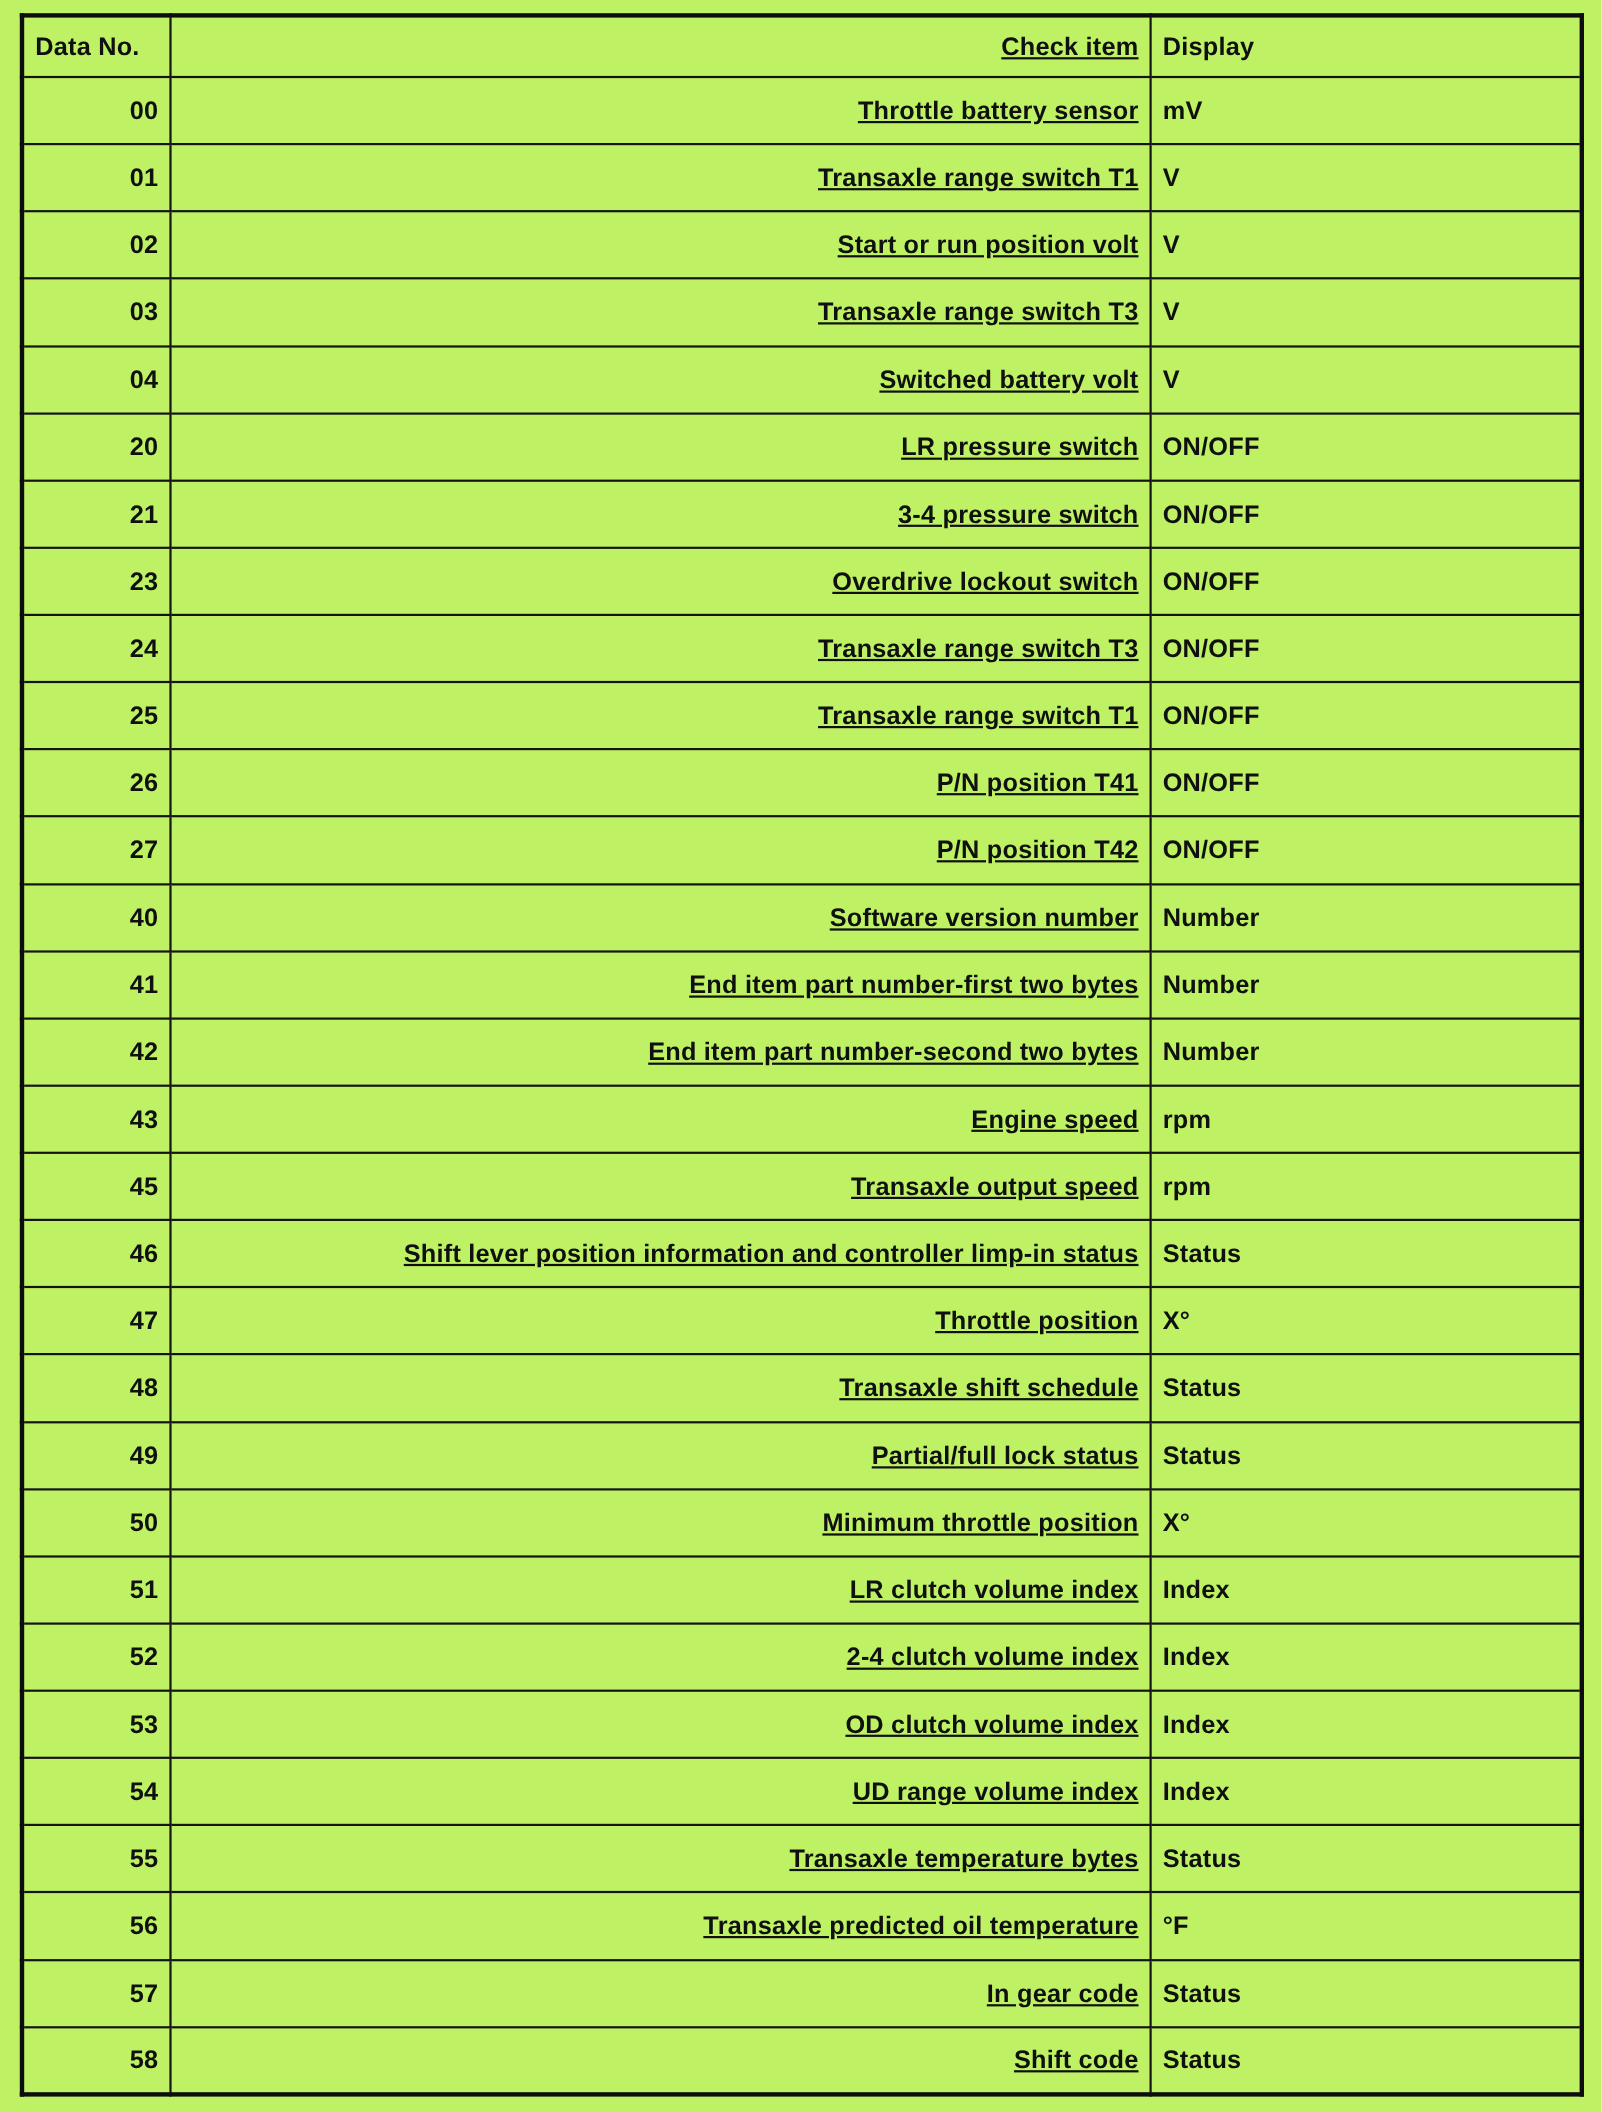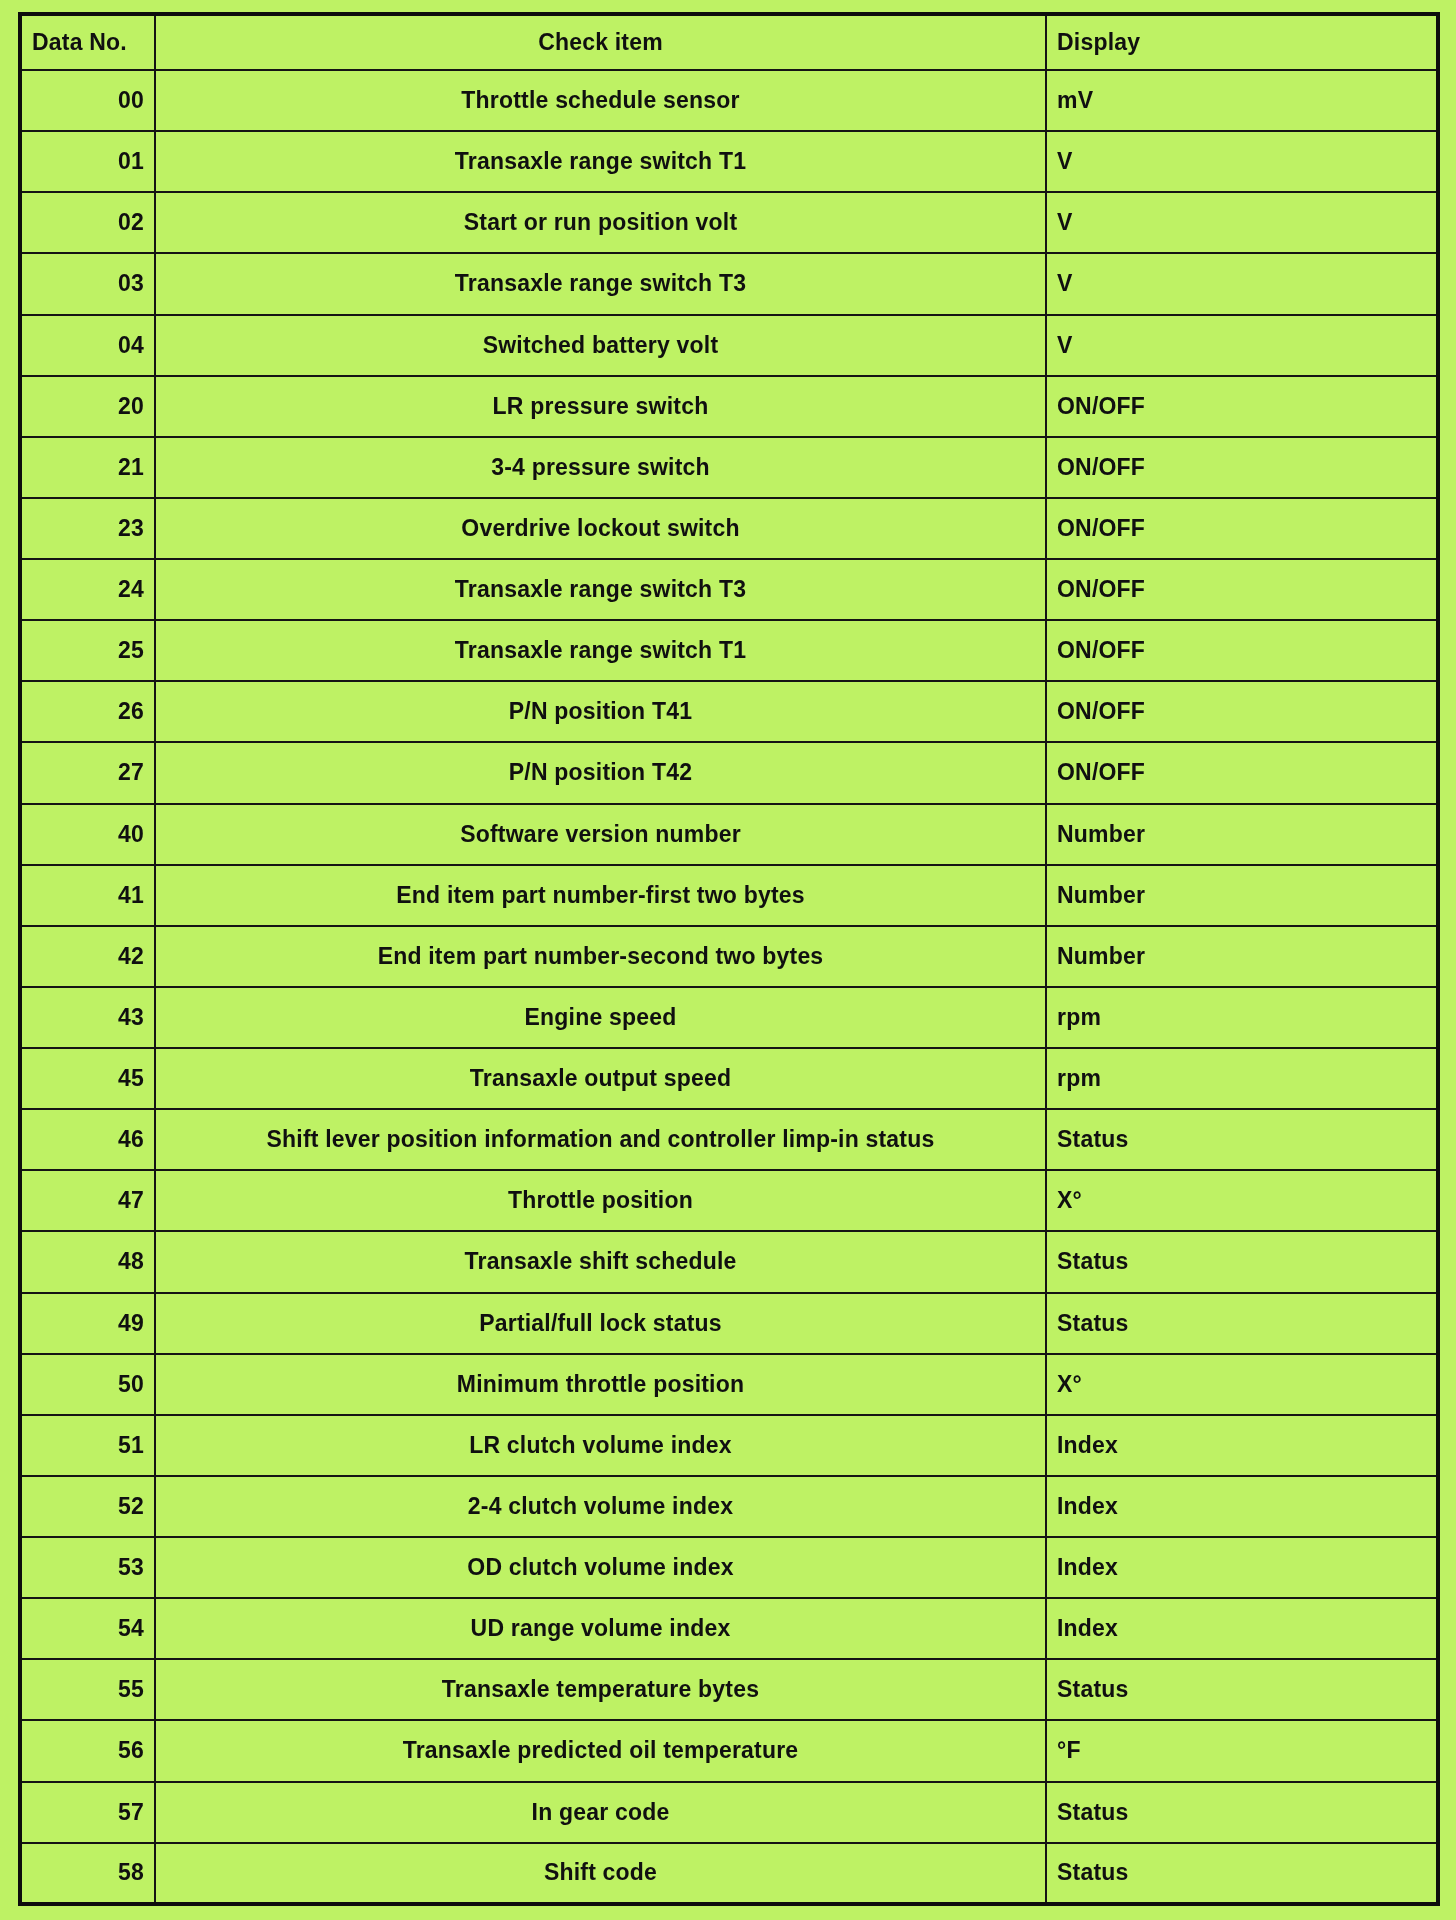--- a/index.html
+++ b/index.html
@@ -37,21 +37,21 @@
     overflow: hidden;
     white-space: nowrap;
   }
   table.data-table {
     border: 4px solid #0d0d0d;
   }
   col.col-no { width: 135px; }
   col.col-item { width: auto; }
   col.col-display { width: 392px; }
   th.hdr-no, td.cell-no { text-align: right; padding: 0 6px; }
-  th.hdr-item, td.cell-item { text-align: center; padding-left: 18px; }
+  th.hdr-item, td.cell-item { text-align: right; padding-left: 18px; text-decoration: underline; }
   th.hdr-display, td.cell-display { text-align: left; padding-left: 14px; }
   th { text-align: left; font-weight: 700; }
   th.hdr-no { text-align: left; padding-left: 14px; }
 </style>
 </head>
 <body>
 
 <div class="page">
   <table class="data-table">
     <colgroup>
@@ -62,21 +62,21 @@
     <thead>
       <tr>
         <th class="hdr-no">Data No.</th>
         <th class="hdr-item">Check item</th>
         <th class="hdr-display">Display</th>
       </tr>
     </thead>
     <tbody>
         <tr>
           <td class="cell-no">00</td>
-          <td class="cell-item">Throttle schedule sensor</td>
+          <td class="cell-item">Throttle battery sensor</td>
           <td class="cell-display">mV</td>
         </tr>
         <tr>
           <td class="cell-no">01</td>
           <td class="cell-item">Transaxle range switch T1</td>
           <td class="cell-display">V</td>
         </tr>
         <tr>
           <td class="cell-no">02</td>
           <td class="cell-item">Start or run position volt</td>

